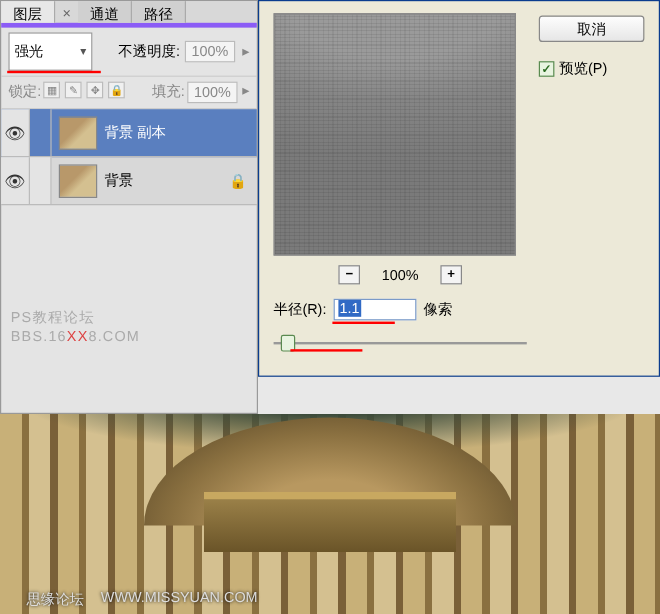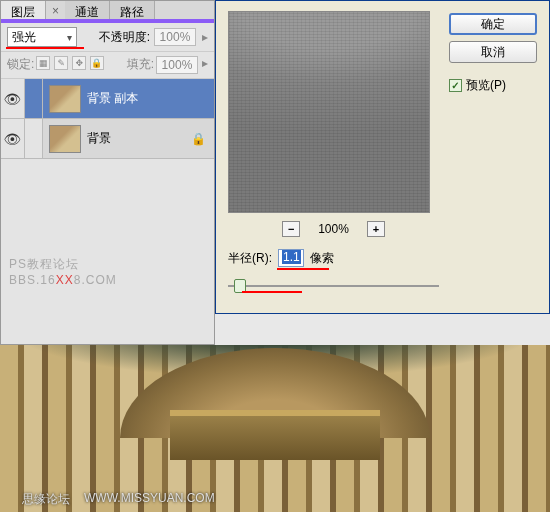--- a/index.html
+++ b/index.html
@@ -6,21 +6,21 @@
 body{width:550px;height:512px;background:#e8e8e8;position:relative;overflow:hidden}
 
 
 .layers-panel{position:absolute;left:0;top:0;width:215px;height:345px;background:#e4e4e4;border:1px solid #999}
 .panel-tabs{display:flex;background:#d8d8d8;border-bottom:4px solid #8b5cf6;height:22px}
 .panel-tab{padding:3px 10px;border-right:1px solid #aaa;cursor:pointer;background:#d0d0d0}
 .panel-tab.active{background:#e8e8e8;font-weight:normal}
 .panel-tab-x{padding:3px 6px;color:#666}
 
 .blend-row{display:flex;align-items:center;padding:4px 6px;gap:4px;border-bottom:1px solid #ccc}
-.blend-select{width:70px;height:20px;border:1px solid #999;background:#fff;padding:0 4px;display:flex;align-items:center;justify-content:space-between;position:relative}
+.blend-select{width:70px;height:32px;border:1px solid #999;background:#fff;padding:0 4px;display:flex;align-items:center;justify-content:space-between;position:relative}
 .blend-select::after{content:"▾";font-size:10px;color:#555}
 .red-underline{position:absolute;bottom:-3px;left:-2px;width:78px;height:2px;background:#f00}
 .opacity-label{color:#000000;margin-left:auto}
 .pct-input{width:42px;height:18px;border:1px solid #bbb;background:#f4f4f4;text-align:center;display:flex;align-items:center;justify-content:center;color:#888}
 .chev{color:#888;margin-left:2px}
 
 .lock-row{display:flex;align-items:flex-start;padding:4px 6px;gap:2px;border-bottom:1px solid #ccc;color:#888}
 .lock-icons{display:flex;gap:4px}
 .lock-icon{width:14px;height:14px;border:1px solid #bbb;display:flex;align-items:center;justify-content:center;font-size:9px;background:#f0f0f0}
 
@@ -45,21 +45,21 @@
 .dialog-body{padding:10px 12px 18px;display:flex;gap:10px}
 .dialog-left{flex:1}
 .preview-box{width:202px;height:202px;border:1px solid #888;background:#888;position:relative;overflow:hidden}
 .preview-box::before{content:"";position:absolute;inset:0;background:
   repeating-linear-gradient(0deg,rgba(0,0,0,.08) 0 1px,transparent 1px 3px),
   repeating-linear-gradient(90deg,rgba(0,0,0,.06) 0 1px,transparent 1px 4px),
   radial-gradient(ellipse 140% 60% at 50% 0%,#9a9a9a 30%,#858585 60%,#7a7a7a 100%)}
 .zoom-row{display:flex;align-items:center;justify-content:center;gap:18px;margin-top:8px}
 .zoom-btn{width:18px;height:16px;border:1px solid #888;background:#f4f4f4;display:flex;align-items:center;justify-content:center;font-size:11px;font-weight:bold;cursor:pointer}
 .radius-row{display:flex;align-items:center;gap:6px;margin-top:12px}
-.radius-input{width:26px;height:18px;border:1px solid #7a9ac9;background:#fff;color:#155;text-align:left;padding:0 3px;position:relative}
+.radius-input{width:69px;height:18px;border:1px solid #7a9ac9;background:#fff;color:#155;text-align:left;padding:0 3px;position:relative}
 .radius-input .sel{background:#316ac5;color:#fff;padding:0 1px}
 .red-under2{position:absolute;bottom:-4px;left:-2px;width:52px;height:2px;background:#f00}
 .slider{margin-top:10px;height:18px;position:relative}
 .slider-track{position:absolute;left:0;right:0;top:8px;height:2px;background:#999}
 .slider-thumb{position:absolute;left:6px;top:2px;width:12px;height:14px;background:#e8f4e0;border:1px solid #5a8a50;border-radius:2px}
 .red-under3{position:absolute;left:14px;top:14px;width:60px;height:2px;background:#f00}
 
 .dialog-right{width:88px;display:flex;flex-direction:column;gap:6px;padding-top:2px}
 .win-btn{height:22px;border:1px solid #888;border-radius:3px;background:linear-gradient(#fdfdfd,#e6e6e6);display:flex;align-items:center;justify-content:center;cursor:pointer}
 .win-btn.primary{border:2px solid #4a7ac8}
@@ -156,21 +156,20 @@
         </div>
         <span>像索</span>
       </div>
       <div class="slider">
         <div class="slider-track"></div>
         <div class="slider-thumb"></div>
         <div class="red-under3"></div>
       </div>
     </div>
     <div class="dialog-right">
-      <div class="win-btn primary">确定</div>
       <div class="win-btn">取消</div>
       <div class="checkbox-row">
         <div class="checkbox">✓</div>
         <span>预览(P)</span>
       </div>
     </div>
   </div>
 </div>
 
 <div class="bg-photo"></div>

